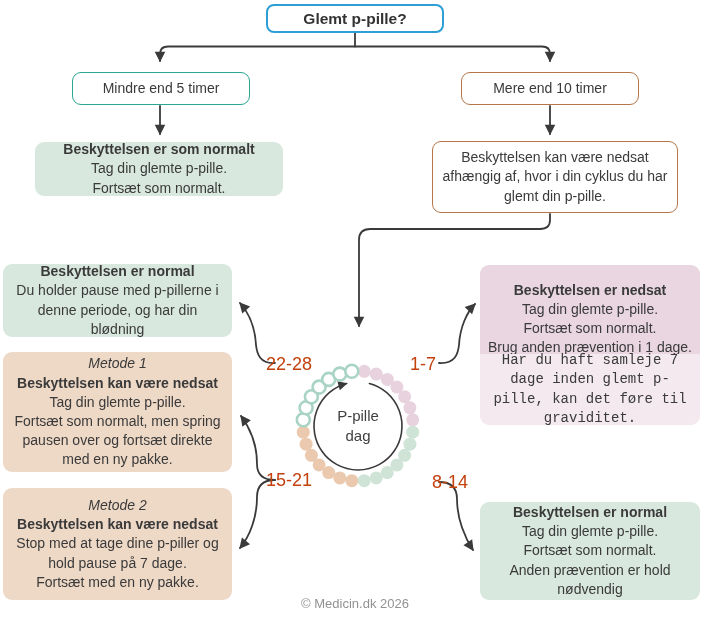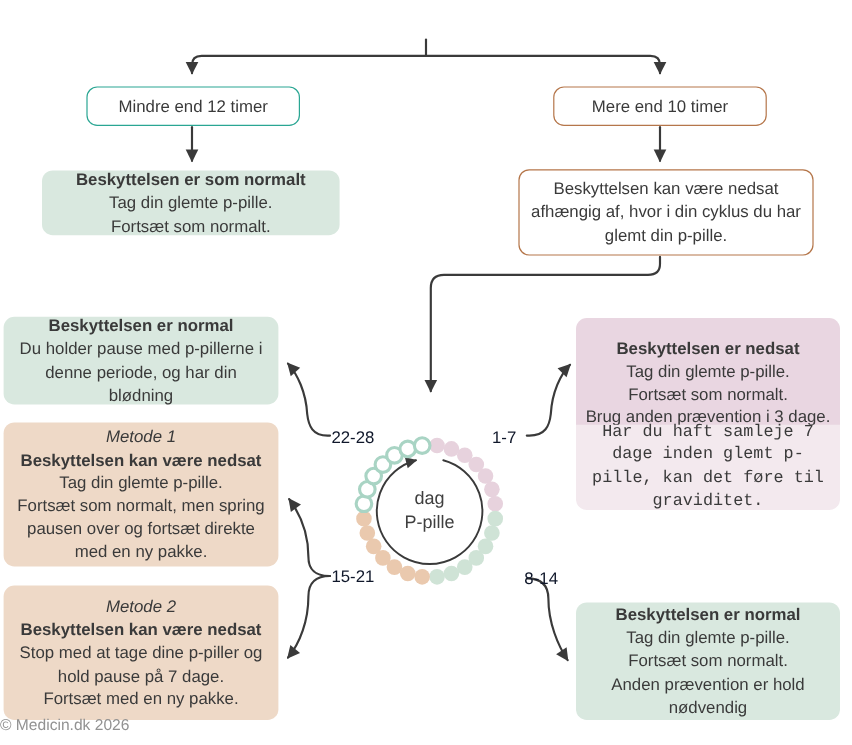--- a/index.html
+++ b/index.html
@@ -18,29 +18,29 @@
     border:2px solid #2e9fd4;font-weight:bold;font-size:15.5px;color:#333333;
     border-radius:8px;
   }
   .green-bg{background:#d9e8df;}
   .tan-bg{background:#eed9c7;}
   .pink-dark{background:#e9d6e1;border-radius:9px 9px 0 0;}
   .pink-light{background:#f3e9ee;border-radius:0 0 9px 9px;font-family:Liberation Mono, monospace;}
   .bold{font-weight:bold;}
   .italic{font-style:italic;}
   .cycle-label{
-    position:absolute;font-size:14px;line-height:18px;height:18px;color:#0f172a;
+    position:absolute;font-size:18px;line-height:18px;height:18px;color:#c2410c;
   }
   #cycle-center{
     position:absolute;left:304px;top:404px;width:108px;height:44px;
     display:flex;flex-direction:column;justify-content:center;text-align:center;
     font-size:15px;line-height:1.35;color:#3f3f3f;
   }
   #footer{
-    position:absolute;left:0;top:596px;width:710px;
+    position:absolute;left:0;top:596px;width:710px;text-align:center;
     font-size:13px;color:#929292;
   }
 </style>
 </head>
 <body>
 
 <div id="canvas">
 
   <svg id="flow-svg" width="710" height="621" viewBox="0 0 710 621">
     <defs>
@@ -87,46 +87,49 @@
         <circle cx="303.3" cy="419.8" r="6.5" fill="#ffffff" stroke="#a9d4c4" stroke-width="2.6"></circle>
         <circle cx="306.1" cy="407.8" r="6.5" fill="#ffffff" stroke="#a9d4c4" stroke-width="2.6"></circle>
         <circle cx="311.4" cy="396.7" r="6.5" fill="#ffffff" stroke="#a9d4c4" stroke-width="2.6"></circle>
         <circle cx="319.1" cy="387.1" r="6.5" fill="#ffffff" stroke="#a9d4c4" stroke-width="2.6"></circle>
         <circle cx="328.7" cy="379.4" r="6.5" fill="#ffffff" stroke="#a9d4c4" stroke-width="2.6"></circle>
         <circle cx="339.8" cy="374.1" r="6.5" fill="#ffffff" stroke="#a9d4c4" stroke-width="2.6"></circle>
         <circle cx="351.8" cy="371.3" r="6.5" fill="#ffffff" stroke="#a9d4c4" stroke-width="2.6"></circle>
       </g>
   </svg>
 
+  <div class="box title-box" style="left:266px;top:4px;width:178px;height:29px">
+    <div>Glemt p-pille?</div>
+  </div>
 
   <div class="box bordered" style="left:72px;top:72px;width:178px;height:33px;border-color:#2aa693">
-    <div>Mindre end 12 timer</div>
+    <div>Mindre end 5 timer</div>
   </div>
   <div class="box bordered" style="left:461px;top:72px;width:178px;height:33px;border-color:#b5764a">
     <div>Mere end 10 timer</div>
   </div>
 
   <div class="box green-bg" style="left:35px;top:142px;width:248px;height:54px">
     <div class="bold">Beskyttelsen er som normalt</div>
     <div>Tag din glemte p-pille.</div>
     <div>Fortsæt som normalt.</div>
   </div>
   <div class="box bordered" style="left:432px;top:141px;width:246px;height:72px;border-color:#b5764a">
     <div>Beskyttelsen kan være nedsat</div>
     <div>afhængig af, hvor i din cyklus du har</div>
     <div>glemt din p-pille.</div>
   </div>
 
   <div class="cycle-label" style="left:258px;top:355px;width:54px;text-align:right">22-28</div>
   <div class="cycle-label" style="left:410px;top:355px;width:50px;text-align:left">1-7</div>
   <div class="cycle-label" style="left:262px;top:471px;width:50px;text-align:right">15-21</div>
-  <div class="cycle-label" style="left:415px;top:473px;width:50px;text-align:right">8-14</div>
+  <div class="cycle-label" style="left:432px;top:473px;width:50px;text-align:left">8-14</div>
   <div id="cycle-center">
+    <div>P-pille</div>
     <div>dag</div>
-    <div>P-pille</div>
   </div>
 
   <div class="box green-bg" style="left:3px;top:264px;width:229px;height:73px">
     <div class="bold">Beskyttelsen er normal</div>
     <div>Du holder pause med p-pillerne i denne periode, og har din blødning</div>
   </div>
 
   <div class="box tan-bg" style="left:3px;top:352px;width:229px;height:120px">
     <div class="italic">Metode 1</div>
     <div class="bold">Beskyttelsen kan være nedsat</div>
@@ -138,21 +141,21 @@
     <div class="italic">Metode 2</div>
     <div class="bold">Beskyttelsen kan være nedsat</div>
     <div>Stop med at tage dine p-piller og hold pause på 7 dage.</div>
     <div>Fortsæt med en ny pakke.</div>
   </div>
 
   <div class="box pink-dark" style="left:480px;top:265px;width:220px;height:108px;padding:4px 5px">
     <div class="bold">Beskyttelsen er nedsat</div>
     <div>Tag din glemte p-pille.</div>
     <div>Fortsæt som normalt.</div>
-    <div>Brug anden prævention i 3 dage.</div>
+    <div>Brug anden prævention i 1 dage.</div>
   </div>
   <div class="box pink-light" style="left:480px;top:354px;width:220px;height:71px;padding:4px 5px">
     <div>Har du haft samleje 7 dage inden glemt p-pille, kan det føre til graviditet.</div>
   </div>
 
   <div class="box green-bg" style="left:480px;top:502px;width:220px;height:98px;padding:4px 5px">
     <div class="bold">Beskyttelsen er normal</div>
     <div>Tag din glemte p-pille.</div>
     <div>Fortsæt som normalt.</div>
     <div>Anden prævention er hold nødvendig</div>

